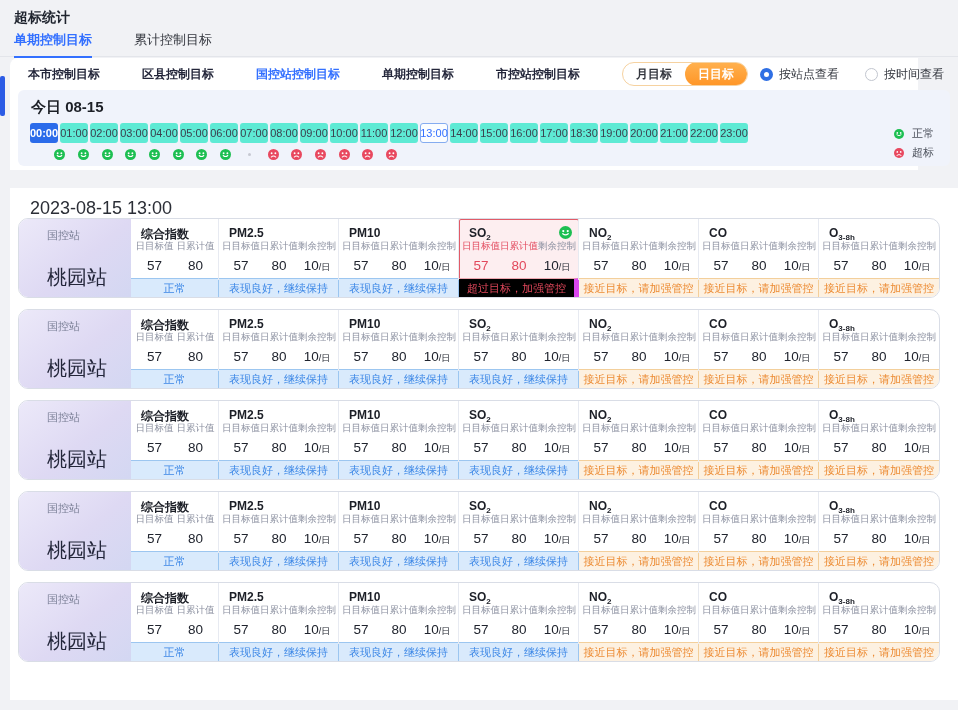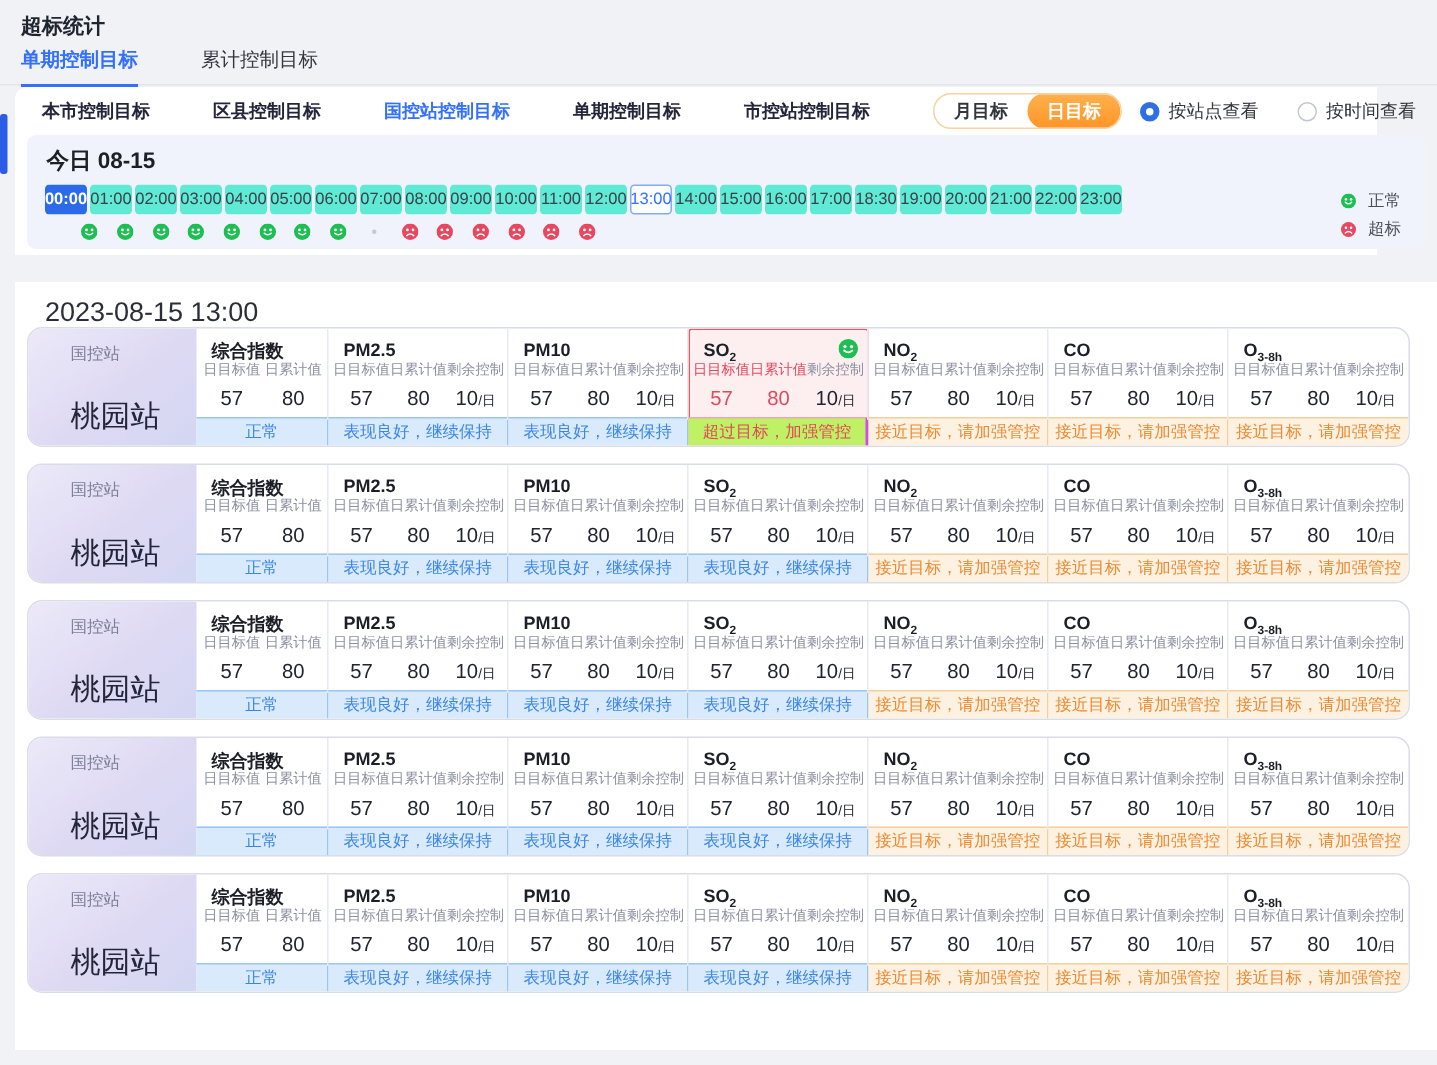--- a/index.html
+++ b/index.html
@@ -66,21 +66,21 @@
   .m-name sub { font-size:8px; }
   .m-grid { display:flex; padding:0 3px; }
   .m-cell { flex:1; text-align:center; }
   .m-h { font-size:9.5px; color:#8b90a0; white-space:nowrap; }
   .m-v { font-size:13.5px; color:#20242e; font-weight:500; margin-top:5px; white-space:nowrap; }
   .m-v .unit { font-size:9px; }
   .m-cell.red .m-h, .m-cell.red .m-v { color:#e2485c; }
   .status { margin-top:auto; height:19px; line-height:18px; text-align:center; font-size:11px; white-space:nowrap; overflow:hidden; }
   .status.blue   { background:#d9eafc; color:#3c87e6; border-top:1px solid #9cc6f0; border-right:1px solid #9cc6f0; }
   .status.warn   { background:#fdf1e1; color:#ec8b33; border-top:1px solid #f3cf9b; border-right:1px solid #f3cf9b; }
-  .status.exceed { background:#bef264; color:#e2485c; border-top:1px solid #eda7b0; border-right:2px solid #d946ef; }
+  .status.exceed { background:#000000; color:#e2485c; border-top:1px solid #eda7b0; border-right:5px solid #d946ef; }
   .metric:last-child .status { border-right:none; }
   .metric.highlight { background:#fdeef0; box-shadow:inset 0 0 0 1px #e15b68; border-radius:2px; }
 </style>
 </head>
 <body>
 
 <div class="top-band">
   <div class="page-title">超标统计</div>
   <div class="tabs">
       <span class="tab active">单期控制目标</span>

